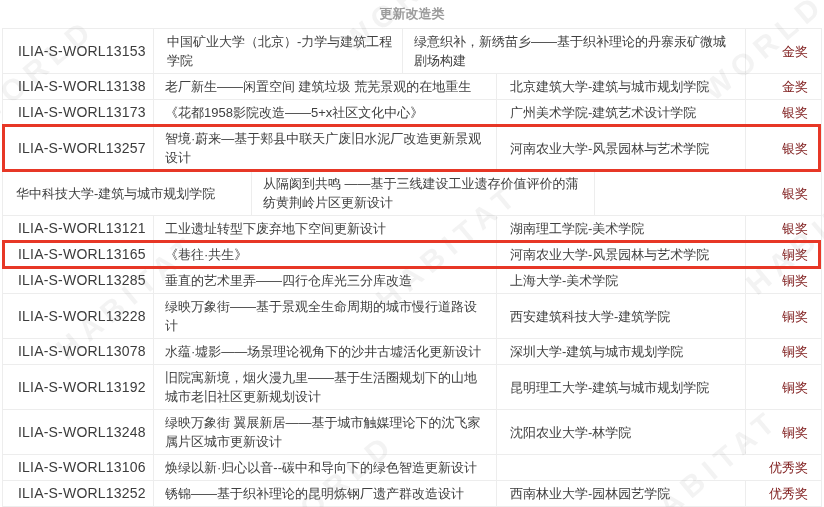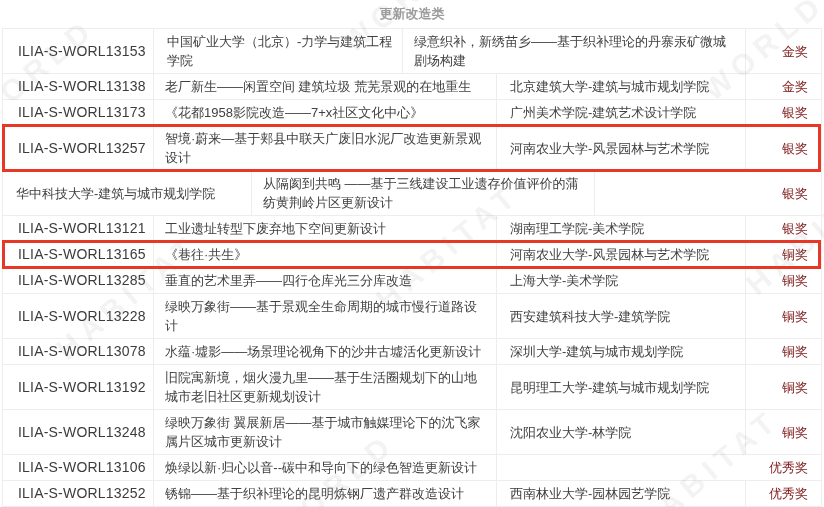--- a/index.html
+++ b/index.html
@@ -116,21 +116,21 @@
     <div class="cell c4">金奖</div>
   </div>
       <div class="row single">
     <div class="cell c1">ILIA-S-WORL13138</div>
     <div class="cell c2">老厂新生——闲置空间 建筑垃圾 荒芜景观的在地重生</div>
     <div class="cell c3">北京建筑大学-建筑与城市规划学院</div>
     <div class="cell c4">金奖</div>
   </div>
       <div class="row single">
     <div class="cell c1">ILIA-S-WORL13173</div>
-    <div class="cell c2">《花都1958影院改造——7+x社区文化中心》</div>
+    <div class="cell c2">《花都1958影院改造——5+x社区文化中心》</div>
     <div class="cell c3">广州美术学院-建筑艺术设计学院</div>
     <div class="cell c4">银奖</div>
   </div>
       <div class="row double">
     <div class="cell c1">ILIA-S-WORL13257</div>
     <div class="cell c2">智境·蔚来—基于郏县中联天广废旧水泥厂改造更新景观设计</div>
     <div class="cell c3">河南农业大学-风景园林与艺术学院</div>
     <div class="cell c4">银奖</div>
   <div class="red-box" style="border-color: rgb(231, 55, 38);"></div>
       </div>

